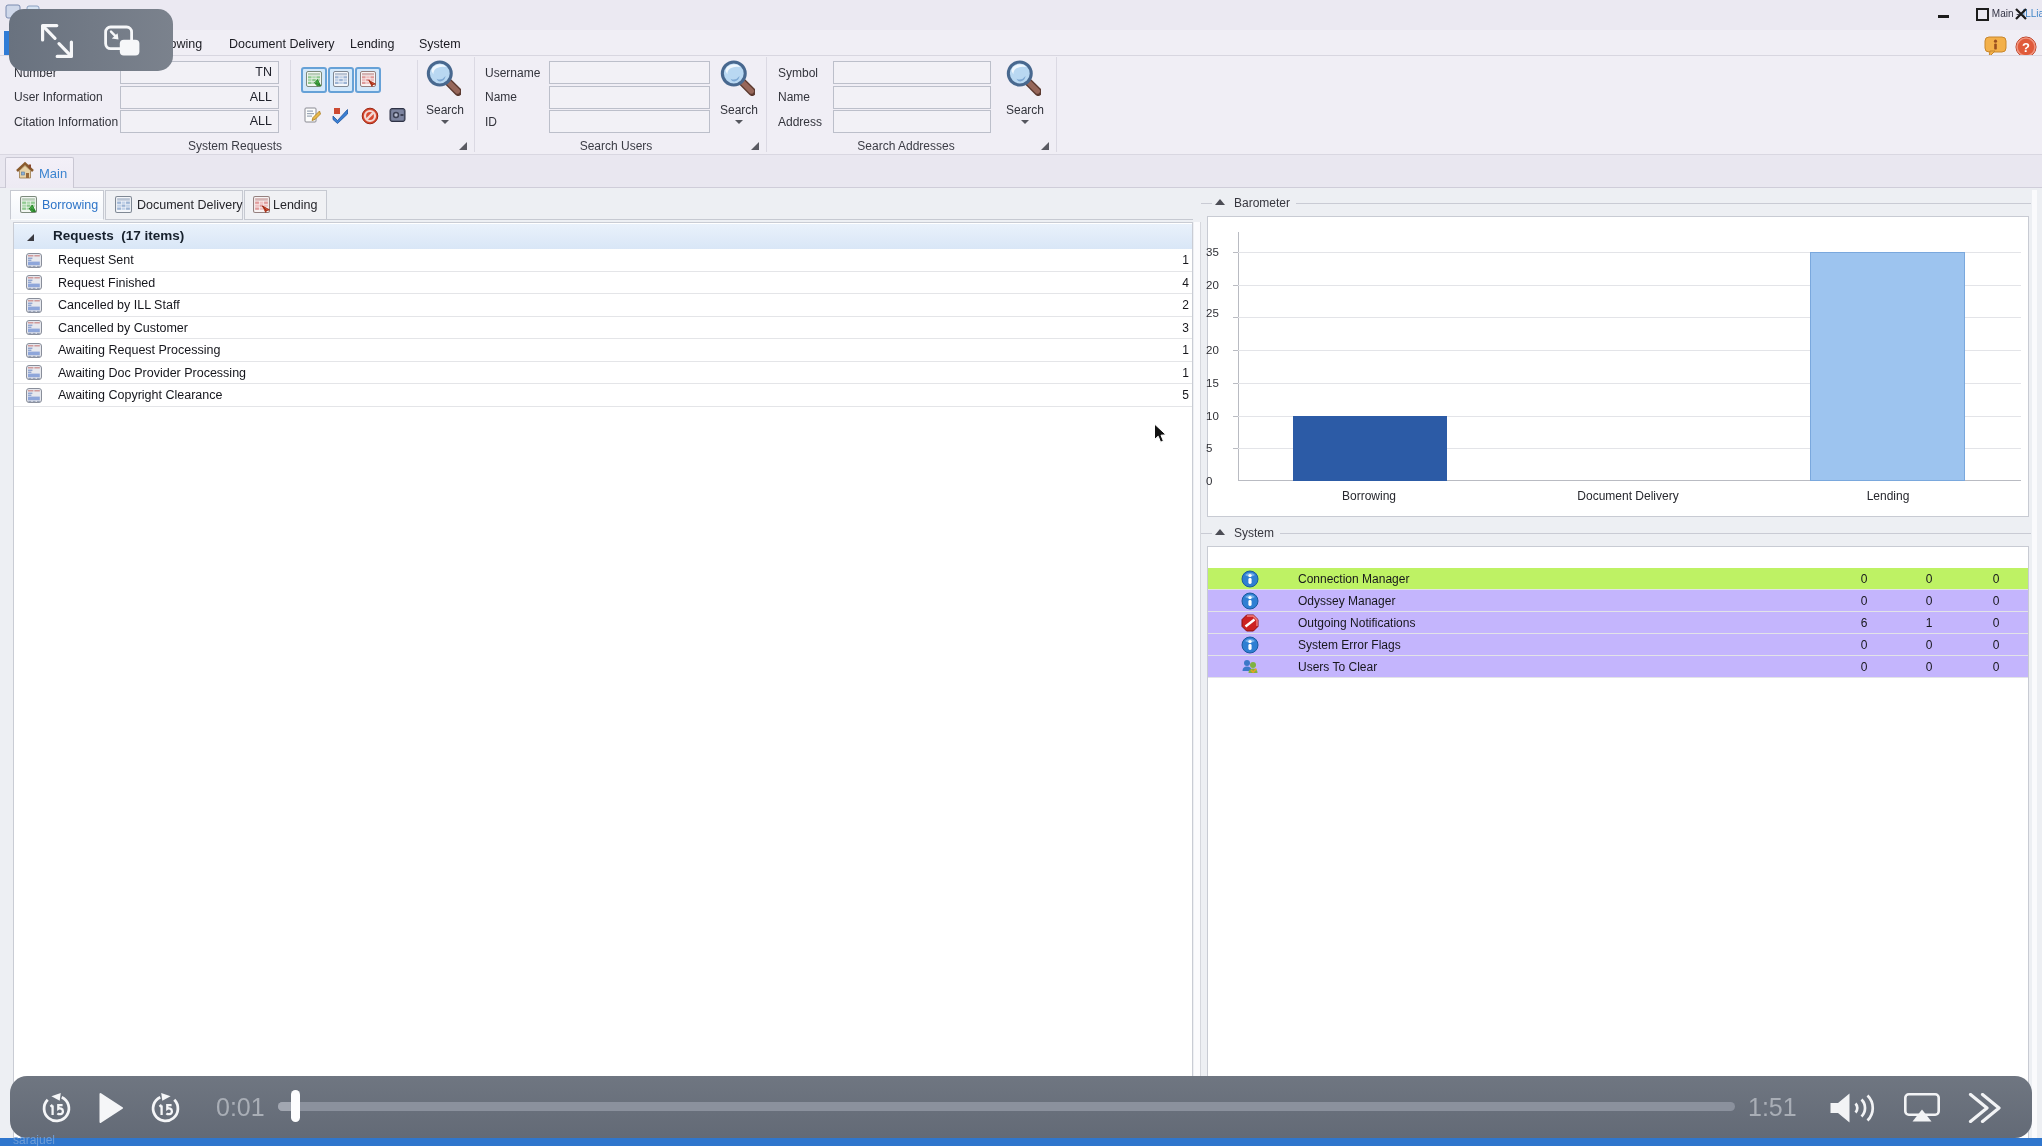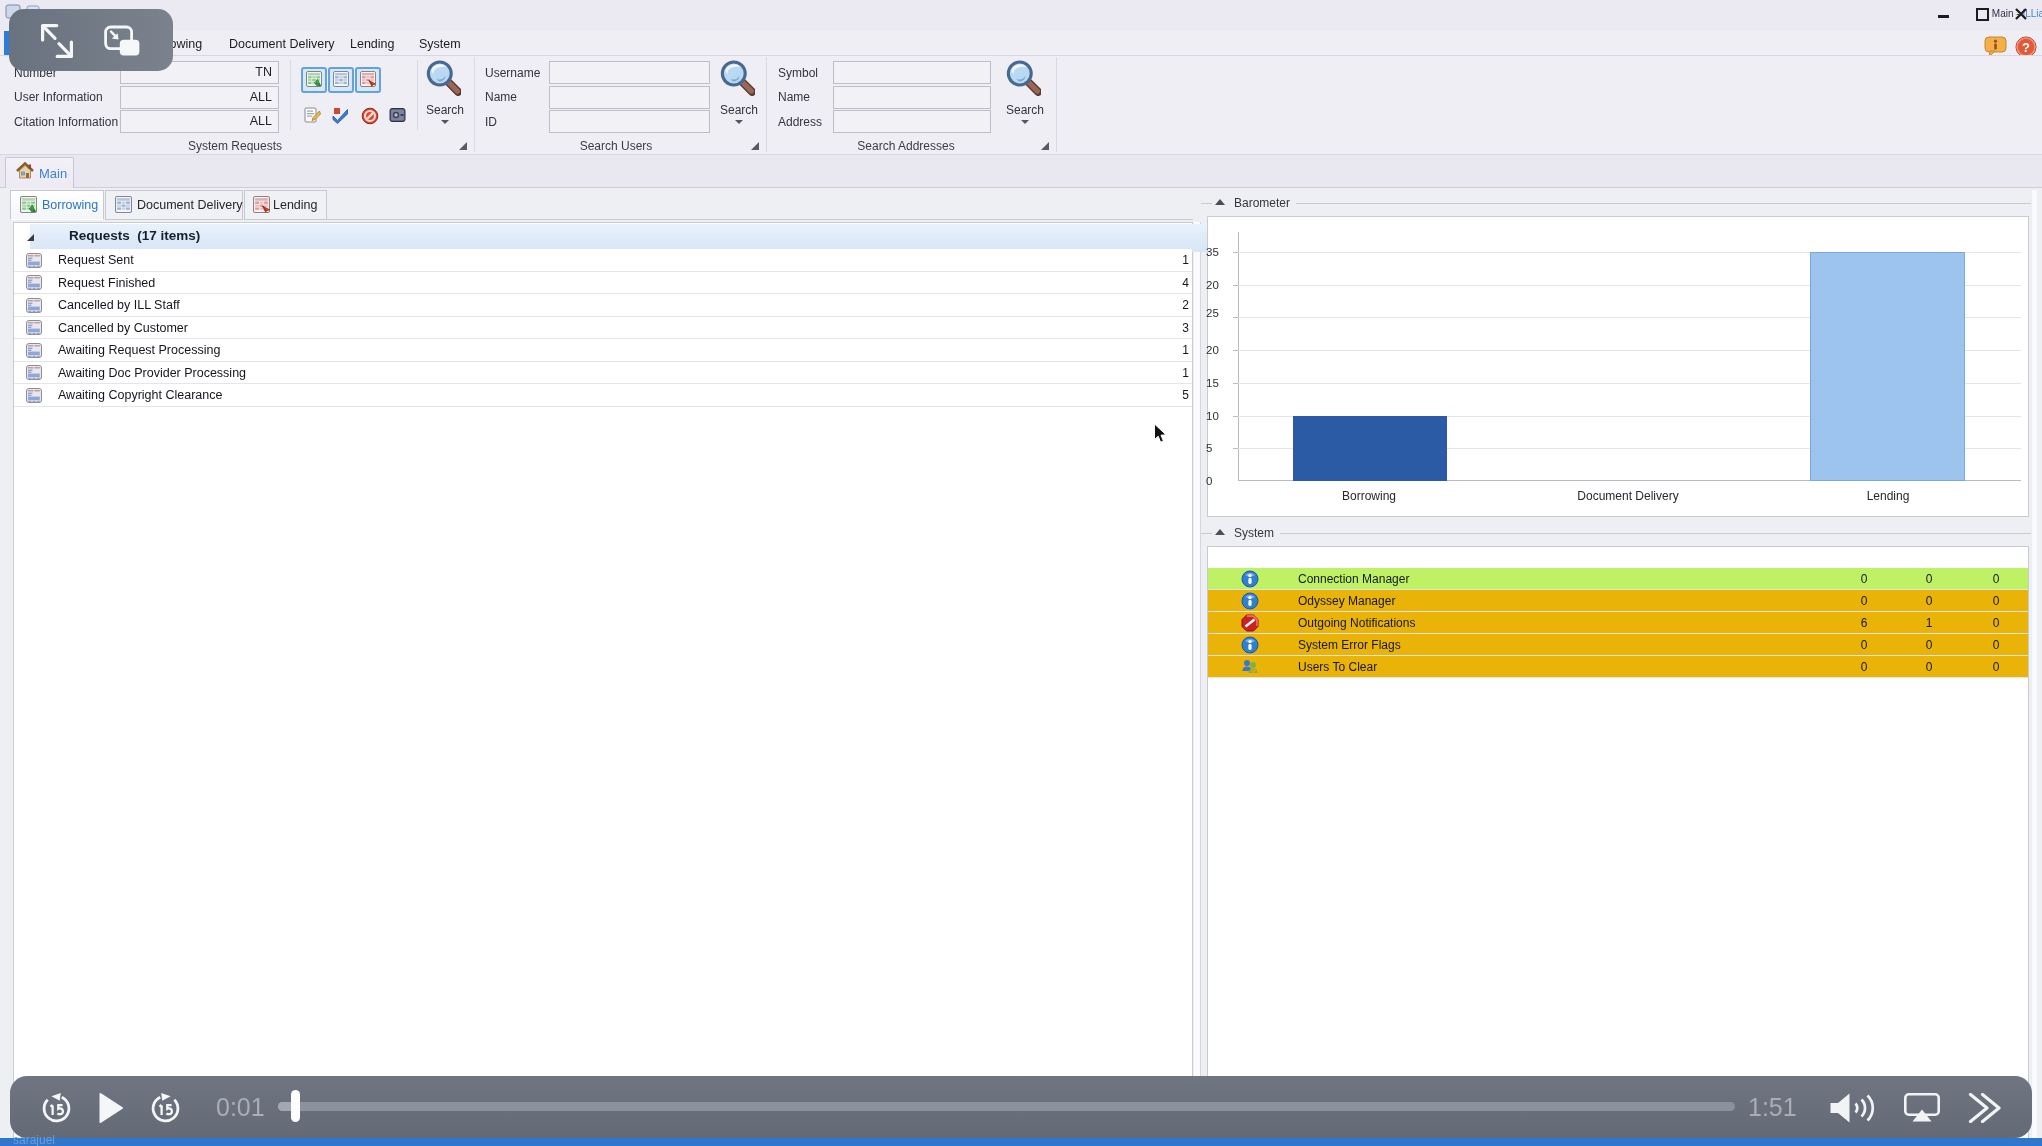--- a/index.html
+++ b/index.html
@@ -25,35 +25,35 @@
 
 #tabstrip { left:0; top:155px; width:2042px; height:33px; background:#e9e7f0; border-bottom:1px solid #cfcdd9; }
 #maintab { position:absolute; left:5px; top:157px; width:69px; height:31px; background:linear-gradient(#f3f0f8,#edeaf3); border:1px solid #c9c7d3; border-bottom:none; border-radius:2px 2px 0 0; }
 #maintab span { position:absolute; left:33px; top:8px; font-size:13px; color:#3d85d0; }
 
 #leftpanel { left:13px; top:222px; width:1180px; height:924px; background:#fff; border:1px solid #c9ccd4; border-bottom:none; }
 .subtab { position:absolute; top:190px; height:30px; border:1px solid #c6c9d1; background:#f0f1f4; }
 .subtab.sel { background:linear-gradient(#ffffff,#f2f5fa); border-bottom:1px solid #fbfcfd; }
 .subtab .txt { position:absolute; font-size:12.5px; color:#26262b; white-space:nowrap; }
 .subtab.sel .txt { color:#2d74c8; }
-#reqheader { left:30px; top:224px; width:1178px; height:28px; background:linear-gradient(#e9f1fb,#d7e5f6);font-weight:bold; }
+#reqheader { left:14px; top:224px; width:1178px; height:28px; background:linear-gradient(#e9f1fb,#d7e5f6);font-weight:bold; }
 #reqheader b { position:absolute; left:39px; top:4px; font-size:13.5px; color:#16202c; }
 .lrow { position:absolute; left:14px; width:1178px; height:22.5px; border-bottom:1px solid #e4e5e8; background:#fff; }
 .lrow .t { position:absolute; left:44px; top:4px; font-size:12.5px; color:#15161c; }
 .lrow .n { position:absolute; right:3px; top:4px; font-size:12px; color:#17171c; }
 
 .gheadline { position:absolute; height:1px; background:#c9cbd4; }
 .gheadtri { position:absolute; width:0; height:0; border-left:5px solid transparent; border-right:5px solid transparent; border-bottom:6px solid #4c4d55; }
 .gheadtxt { position:absolute; font-size:12px; color:#36363e; }
 #chartbox { left:1207px; top:216px; width:822px; height:301px; background:#fff; border:1px solid #c8cbd3; }
 #sysbox { left:1207px; top:546px; width:822px; height:600px; background:#fff; border:1px solid #c8cbd3; }
 .gridline { position:absolute; left:1238px; width:783px; height:1px; background:#e3e4e8; }
 .ticklabel { position:absolute; width:24px; font-size:11.5px; color:#2e2f35; }
 .xlabel { position:absolute; top:489px; font-size:12px; color:#27282e; text-align:center; }
-.sysrow { position:absolute; left:1208px; width:820px; height:22px; border-bottom:1px solid #e2e3e7; background:#eab308; }
+.sysrow { position:absolute; left:1208px; width:820px; height:22px; border-bottom:1px solid #e2e3e7; background:#c4b5fd; }
 .sysrow .a { position:absolute; left:90px; top:4px; font-size:12px; color:#17171c; }
 .sysrow .v { position:absolute; top:4px; width:20px; text-align:center; font-size:12px; color:#17171c; }
 
 #playerbar { left:10px; top:1076px; width:2022px; height:62px; border-radius:17px; background:linear-gradient(#6f7681,#636a76); }
 #bluestrip { left:0; top:1138px; width:2042px; height:8px; background:#2f76cd; }
 .ptime { position:absolute; font-size:25px; color:#a9aeb6; }
 </style>
 </head>
 <body>
 <div id="titlebar" class="abs"></div>

